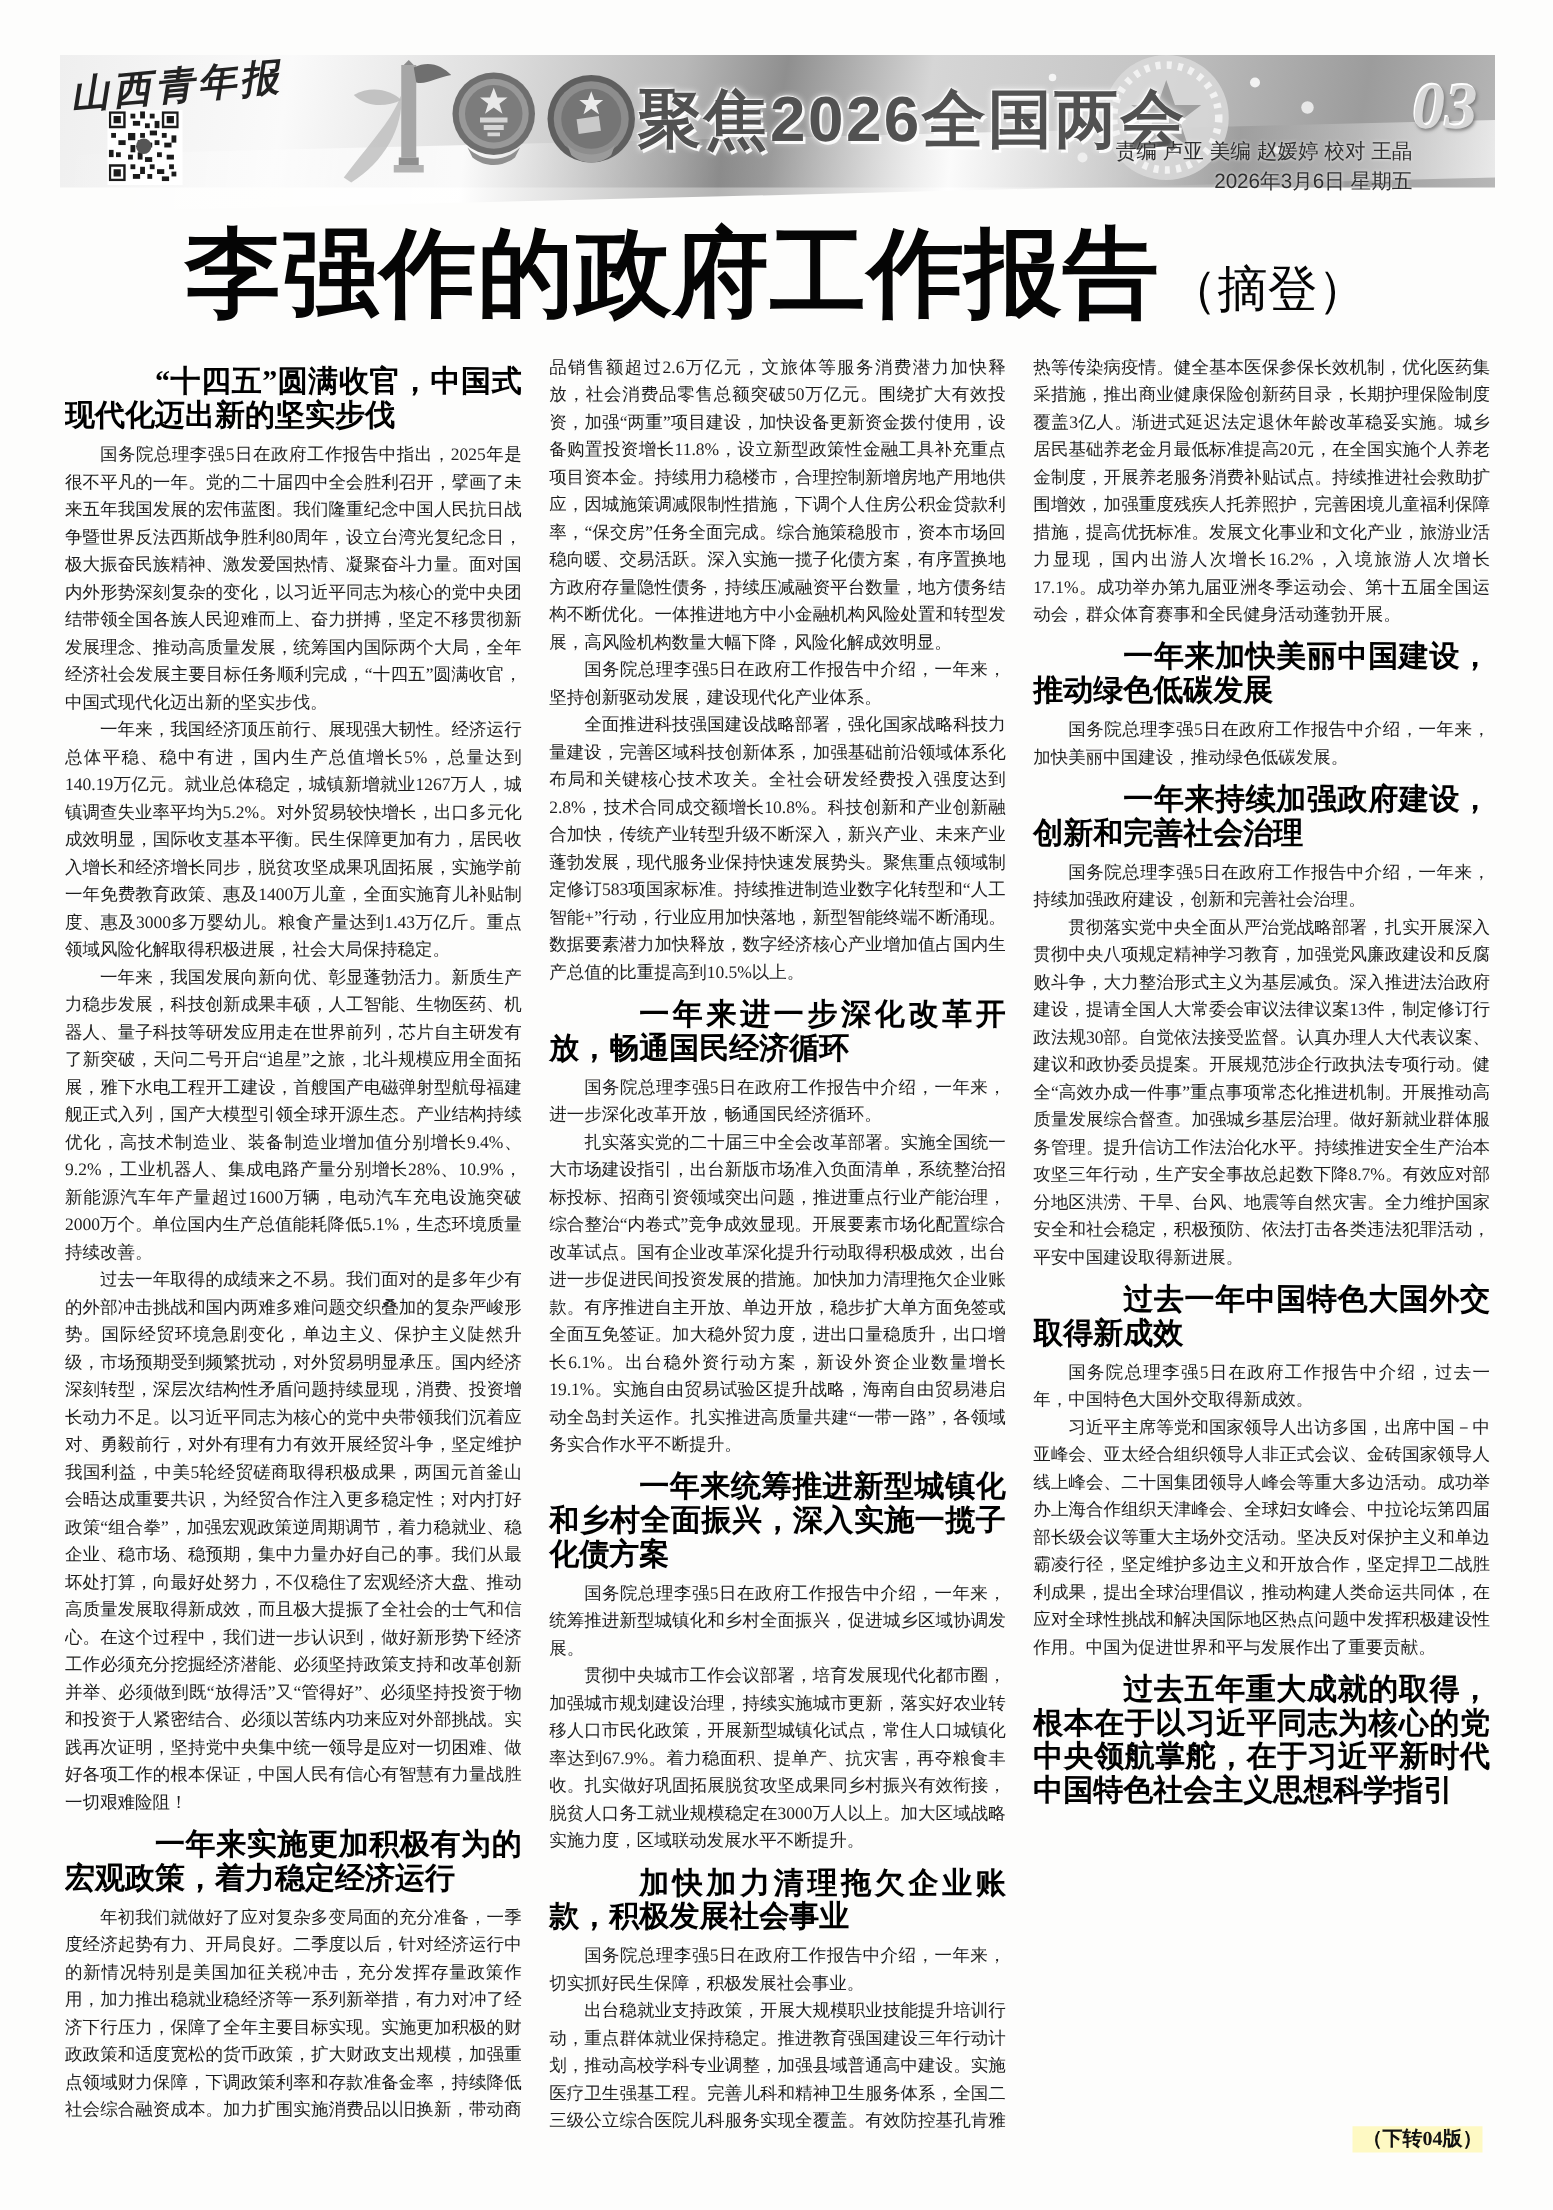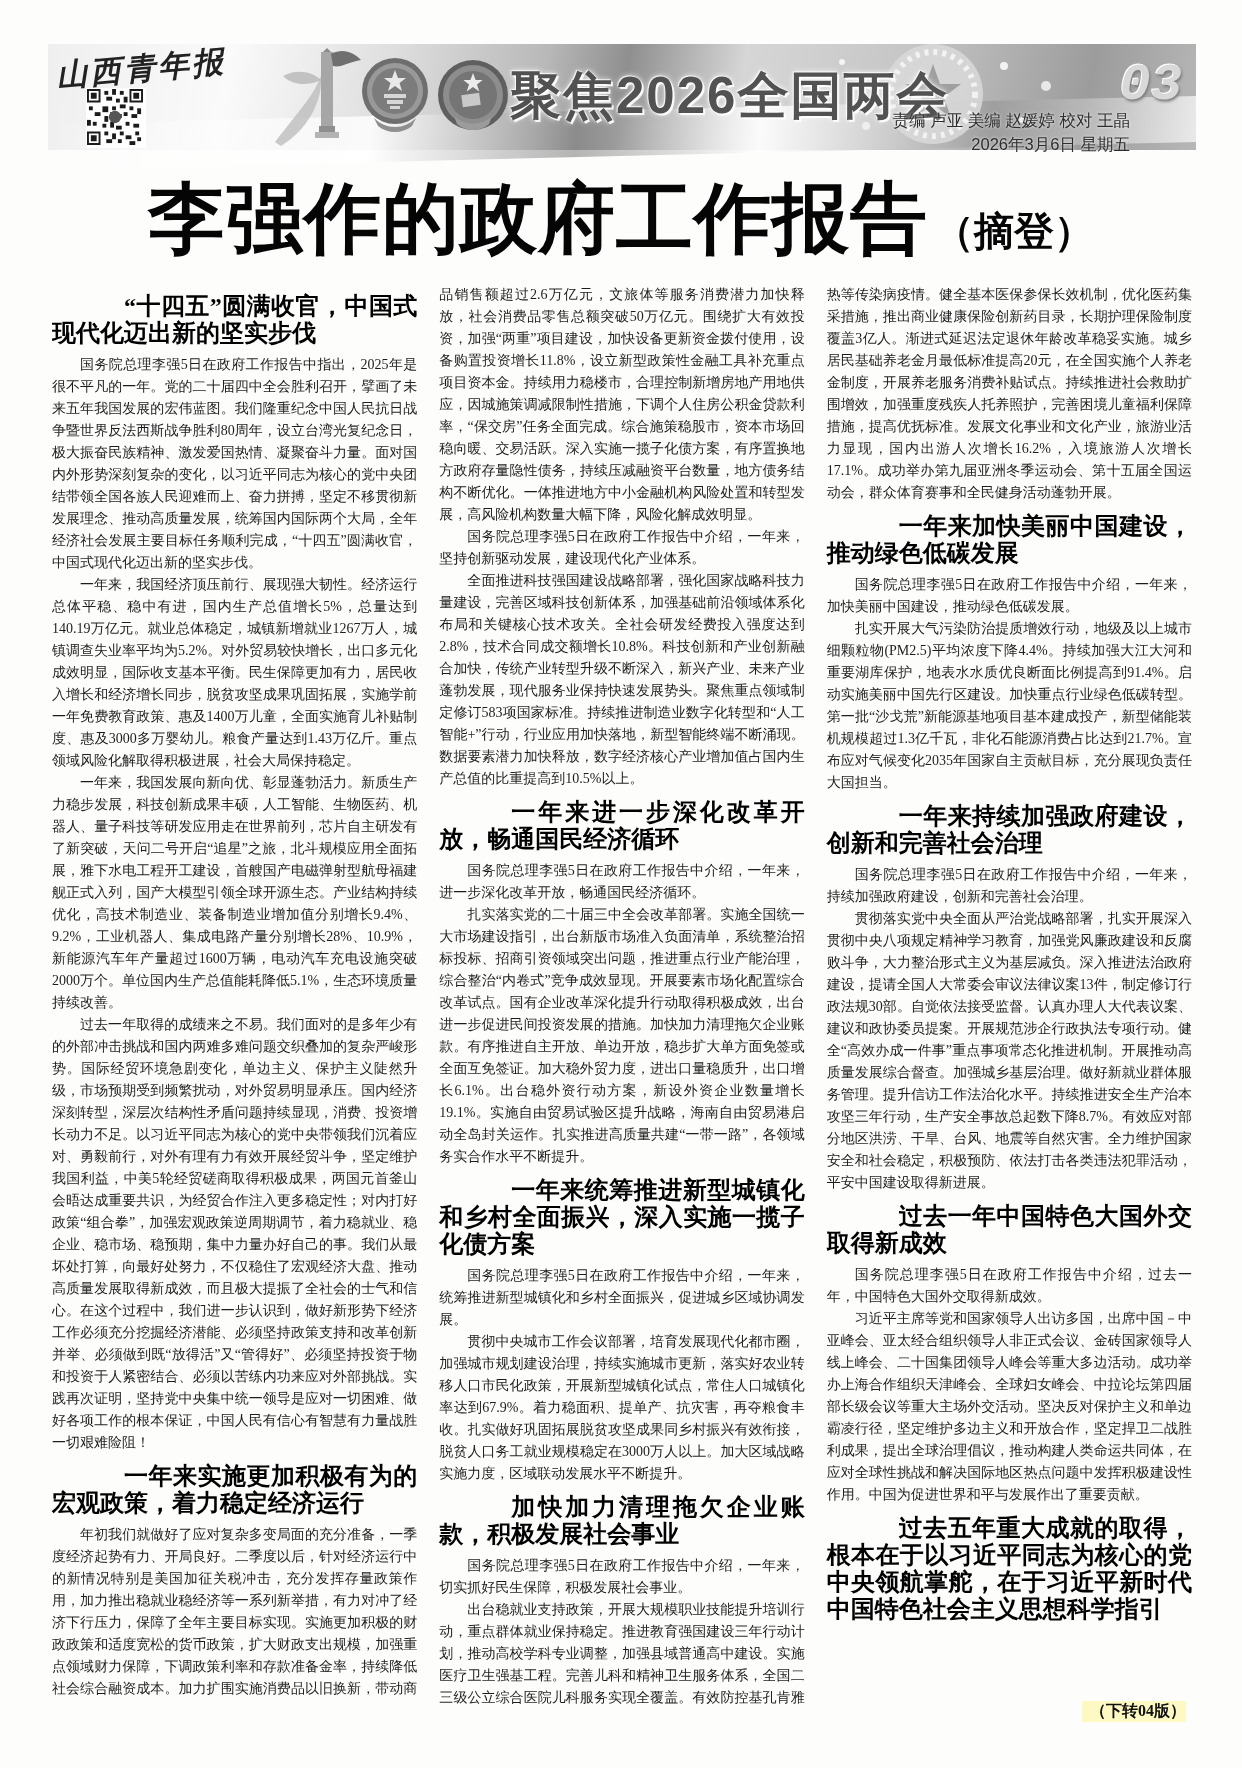--- a/index.html
+++ b/index.html
@@ -18,33 +18,33 @@
     font-weight:bold;font-size:31px;color:#222;transform:rotate(-5deg);letter-spacing:3px;white-space:nowrap;}
   .qr{position:absolute;left:38px;top:44px;width:58px;height:58px;background:#fff;padding:1px;}
   .deco{position:absolute;top:2px;pointer-events:none;}
   .deco.monument{left:225px;}
   .deco.emblem1{left:312px;top:12px;}
   .deco.emblem2{left:388px;top:14px;}
   .deco.medal{left:760px;top:-2px;}
   .banner-title{position:absolute;left:462px;top:18px;font-family:"Liberation Sans","DejaVu Sans",sans-serif;
     font-weight:bold;font-size:51px;letter-spacing:2px;color:#525252;white-space:nowrap;
     text-shadow:0 0 2px #fff,0 0 6px #fff,2px 2px 0 rgba(255,255,255,.9),-1px -1px 0 rgba(255,255,255,.7);}
-  .page-num{position:absolute;right:14px;top:12px;font-family:Liberation Mono, monospace;font-weight:bold;
+  .page-num{position:absolute;right:14px;top:12px;font-family:Liberation Serif, serif;font-weight:bold;
     font-size:52px;font-style:italic;color:#d8d8d8;
     text-shadow:-1px -1px 0 #fff,1px 2px 3px #777;}
   .credits{position:absolute;right:66px;top:66px;font-family:"Liberation Sans",sans-serif;
     font-size:16.5px;color:#2e2e2e;text-shadow:0 0 3px rgba(255,255,255,.9);white-space:nowrap;}
   .dateline{position:absolute;right:66px;top:90px;font-family:"Liberation Sans",sans-serif;
     font-size:16.5px;color:#2e2e2e;text-shadow:0 0 3px rgba(255,255,255,.9);white-space:nowrap;}
 
   
   .headline{position:absolute;left:0;top:168px;width:100%;text-align:center;white-space:nowrap;}
   .headline .main{font-size:77px;font-weight:bold;letter-spacing:1px;color:#050505;
     font-family:"Liberation Serif","DejaVu Serif",serif;}
-  .headline .sub{font-size:40px;font-weight:bold;color:#050505;margin-left:6px;
+  .headline .sub{font-size:40px;font-weight:normal;color:#050505;margin-left:6px;
     font-family:"Liberation Serif","DejaVu Serif",serif;}
 
   
   .article-flow{position:absolute;left:52px;top:284px;width:1140px;height:1432px;
     column-count:3;column-gap:22px;column-fill:auto;overflow:hidden;
     font-size:14px;line-height:22px;text-align:justify;}
   .article-heading{font-size:24px;line-height:27px;font-weight:bold;color:#000;
     margin:9px 0 7px 0;text-indent:3em;text-align:justify;}
   .article .article-heading{}
   .para{margin:0;text-indent:2em;color:#1d1d1d;}
@@ -201,21 +201,20 @@
 
   <section class="article">
     <h2 class="article-heading">加快加力清理拖欠企业账款，积极发展社会事业</h2>
   <p class="para">国务院总理李强5日在政府工作报告中介绍，一年来，切实抓好民生保障，积极发展社会事业。</p>
         <p class="para">出台稳就业支持政策，开展大规模职业技能提升培训行动，重点群体就业保持稳定。推进教育强国建设三年行动计划，推动高校学科专业调整，加强县域普通高中建设。实施医疗卫生强基工程。完善儿科和精神卫生服务体系，全国二三级公立综合医院儿科服务实现全覆盖。有效防控基孔肯雅热等传染病疫情。健全基本医保参保长效机制，优化医药集采措施，推出商业健康保险创新药目录，长期护理保险制度覆盖3亿人。渐进式延迟法定退休年龄改革稳妥实施。城乡居民基础养老金月最低标准提高20元，在全国实施个人养老金制度，开展养老服务消费补贴试点。持续推进社会救助扩围增效，加强重度残疾人托养照护，完善困境儿童福利保障措施，提高优抚标准。发展文化事业和文化产业，旅游业活力显现，国内出游人次增长16.2%，入境旅游人次增长17.1%。成功举办第九届亚洲冬季运动会、第十五届全国运动会，群众体育赛事和全民健身活动蓬勃开展。</p>
       </section>
 
   <section class="article">
     <h2 class="article-heading">一年来加快美丽中国建设，推动绿色低碳发展</h2>
   <p class="para">国务院总理李强5日在政府工作报告中介绍，一年来，加快美丽中国建设，推动绿色低碳发展。</p>
-        <p class="para">扎实开展大气污染防治提质增效行动，地级及以上城市细颗粒物(PM2.5)平均浓度下降4.4%。持续加强大江大河和重要湖库保护，地表水水质优良断面比例提高到91.4%。启动实施美丽中国先行区建设。加快重点行业绿色低碳转型。第一批“沙戈荒”新能源基地项目基本建成投产，新型储能装机规模超过1.3亿千瓦，非化石能源消费占比达到21.7%。宣布应对气候变化2035年国家自主贡献目标，充分展现负责任大国担当。</p>
       </section>
 
   <section class="article">
     <h2 class="article-heading">一年来持续加强政府建设，创新和完善社会治理</h2>
   <p class="para">国务院总理李强5日在政府工作报告中介绍，一年来，持续加强政府建设，创新和完善社会治理。</p>
         <p class="para">贯彻落实党中央全面从严治党战略部署，扎实开展深入贯彻中央八项规定精神学习教育，加强党风廉政建设和反腐败斗争，大力整治形式主义为基层减负。深入推进法治政府建设，提请全国人大常委会审议法律议案13件，制定修订行政法规30部。自觉依法接受监督。认真办理人大代表议案、建议和政协委员提案。开展规范涉企行政执法专项行动。健全“高效办成一件事”重点事项常态化推进机制。开展推动高质量发展综合督查。加强城乡基层治理。做好新就业群体服务管理。提升信访工作法治化水平。持续推进安全生产治本攻坚三年行动，生产安全事故总起数下降8.7%。有效应对部分地区洪涝、干旱、台风、地震等自然灾害。全力维护国家安全和社会稳定，积极预防、依法打击各类违法犯罪活动，平安中国建设取得新进展。</p>
       </section>
 
   <section class="article">
     <h2 class="article-heading">过去一年中国特色大国外交取得新成效</h2>

